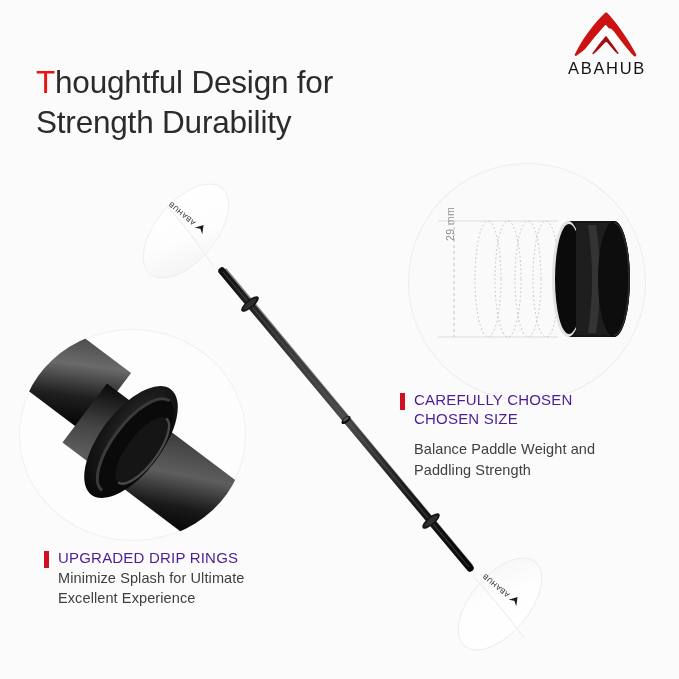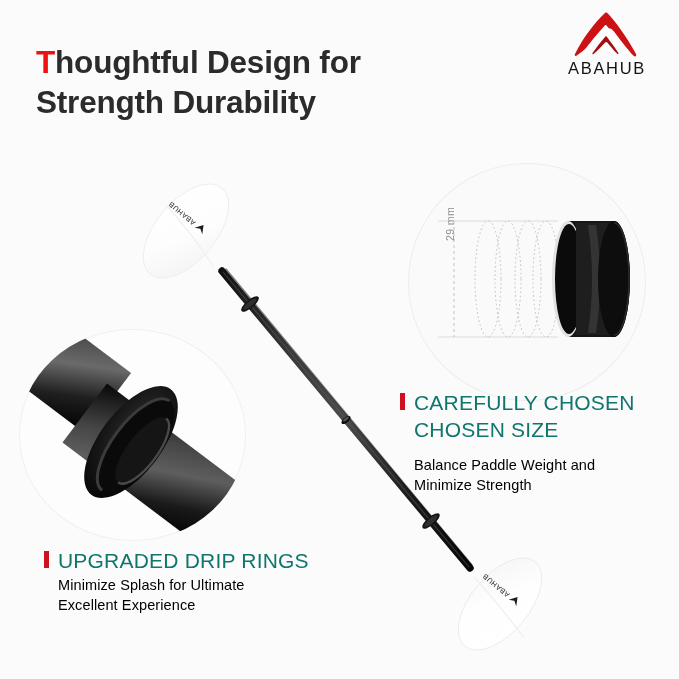--- a/index.html
+++ b/index.html
@@ -15,22 +15,22 @@
   #brand { position: absolute; left: 548px; top: 12px; width: 118px; text-align: center; }
   #brand-mark { width: 72px; height: 46px; display: block; margin: 0 auto 2px auto; }
   #brand-name {
     font-size: 16.5px; letter-spacing: 1.7px; color: #141414;
     font-family: "Liberation Sans", sans-serif; font-weight: 400;
     line-height: 1;
   }
 
   
   #headline {
-    position: absolute; left: 36px; top: 42px; width: 470px;
-    font-size: 31.5px; font-weight: bold; line-height: 1.28;
+    position: absolute; left: 36px; top: 62px; width: 470px;
+    font-size: 31.5px; font-weight: normal; line-height: 1.28;
     color: #2b2b2b; letter-spacing: -0.2px;
   }
   #headline .accent { color: #ee1111; }
 
   
   #paddle { position: absolute; left: 0; top: 0; width: 679px; height: 679px; }
 
   
   .inset {
     position: absolute; border-radius: 50%; overflow: hidden;
@@ -57,25 +57,25 @@
   
   .callout { position: absolute; }
   .callout-head {
     display: flex; align-items: flex-start; gap: 9px;
   }
   .bar {
     width: 5px; height: 17px; background: #cf1020; flex: 0 0 5px;
     margin-top: 3px;
   }
   .callout-title {
-    font-size: 21px; color: #0f766e; line-height: 1.28;
+    font-size: 15px; color: #4c1d95; line-height: 1.28;
     letter-spacing: 0.2px; font-weight: 400;
   }
   .callout-sub {
-    font-size: 14.5px; color: #000000; line-height: 1.4;
+    font-size: 14.5px; color: #404040; line-height: 1.4;
     letter-spacing: 0.1px;
   }
   #callout-shaft { left: 400px; top: 390px; width: 272px; }
   #callout-shaft .callout-sub { margin-top: 11px; margin-left: 14px; }
   #callout-drip { left: 44px; top: 548px; width: 300px; }
   #callout-drip .callout-sub { margin-left: 14px; }
 </style>
 </head>
 <body>
 
@@ -231,21 +231,21 @@
   <div id="callout-shaft" class="callout">
     <div class="callout-head">
       <span class="bar"></span>
       <span class="callout-title">
         <span>CAREFULLY CHOSEN</span><br>
         <span>CHOSEN SIZE</span>
       </span>
     </div>
     <div class="callout-sub">
       <span>Balance Paddle Weight and</span><br>
-      <span>Minimize Strength</span>
+      <span>Paddling Strength</span>
     </div>
   </div>
 
   <div id="callout-drip" class="callout">
     <div class="callout-head">
       <span class="bar"></span>
       <span class="callout-title">UPGRADED DRIP RINGS</span>
     </div>
     <div class="callout-sub">
       <span>Minimize Splash for Ultimate</span><br>

